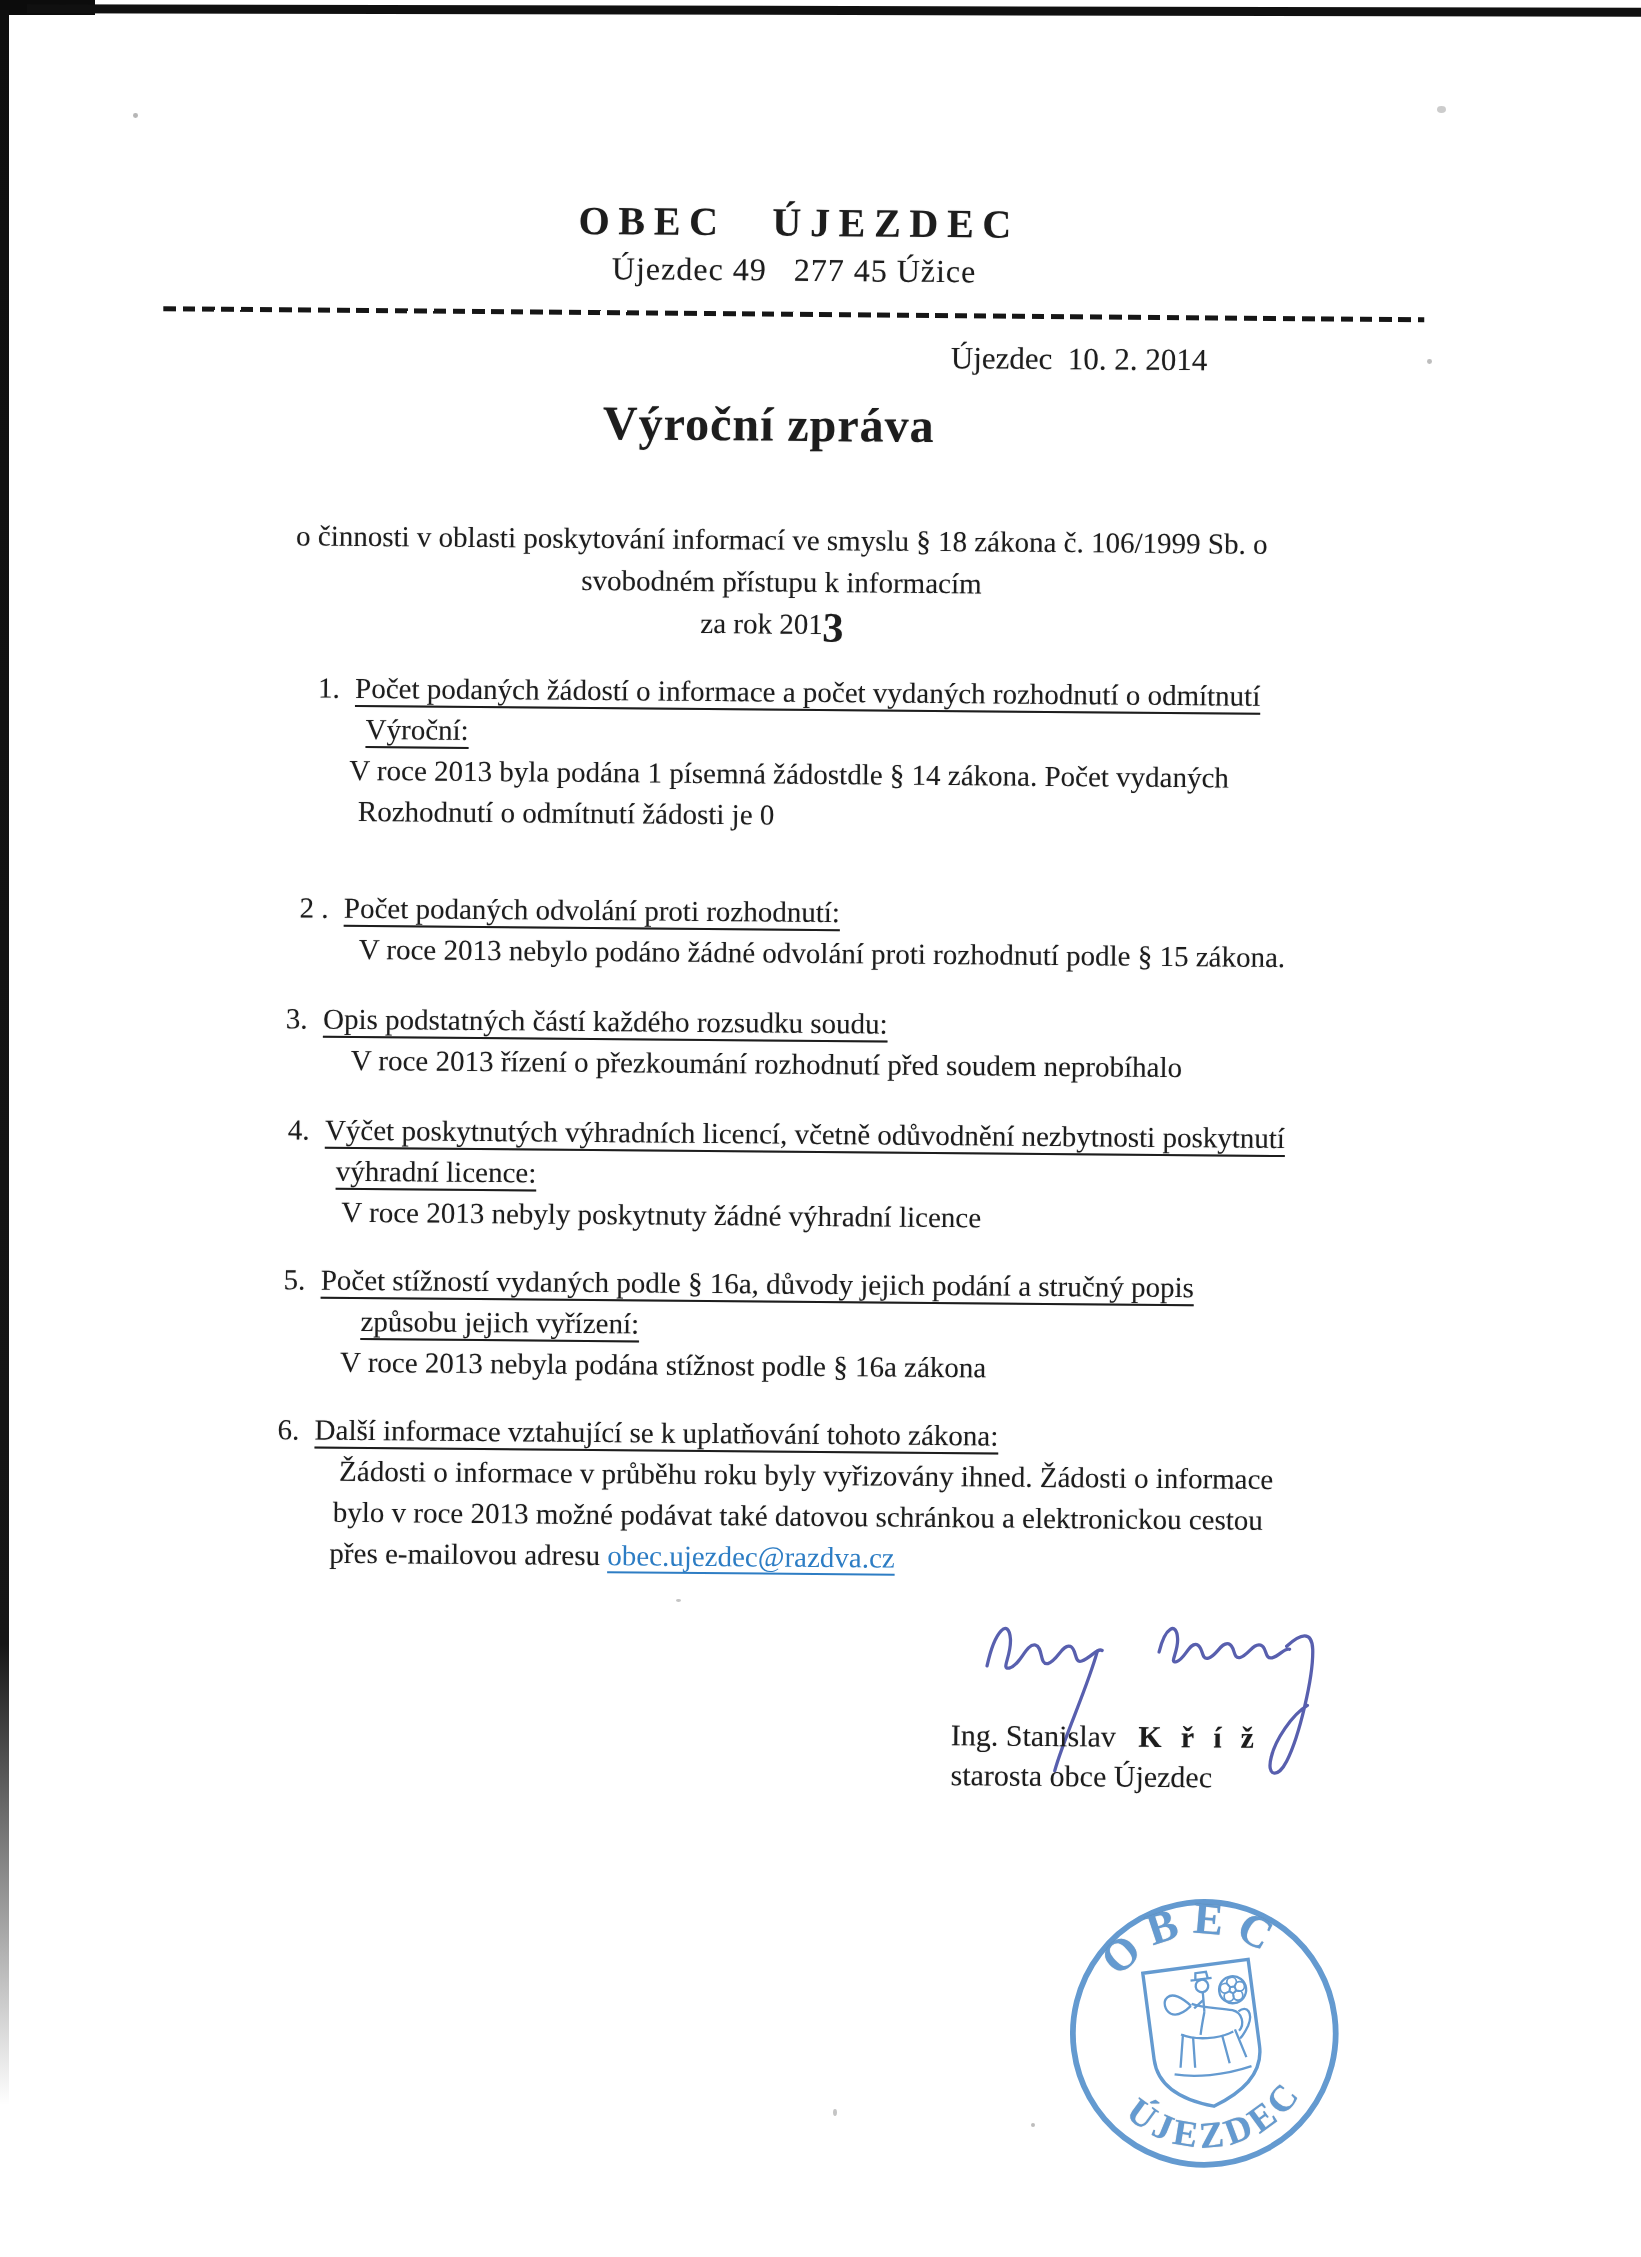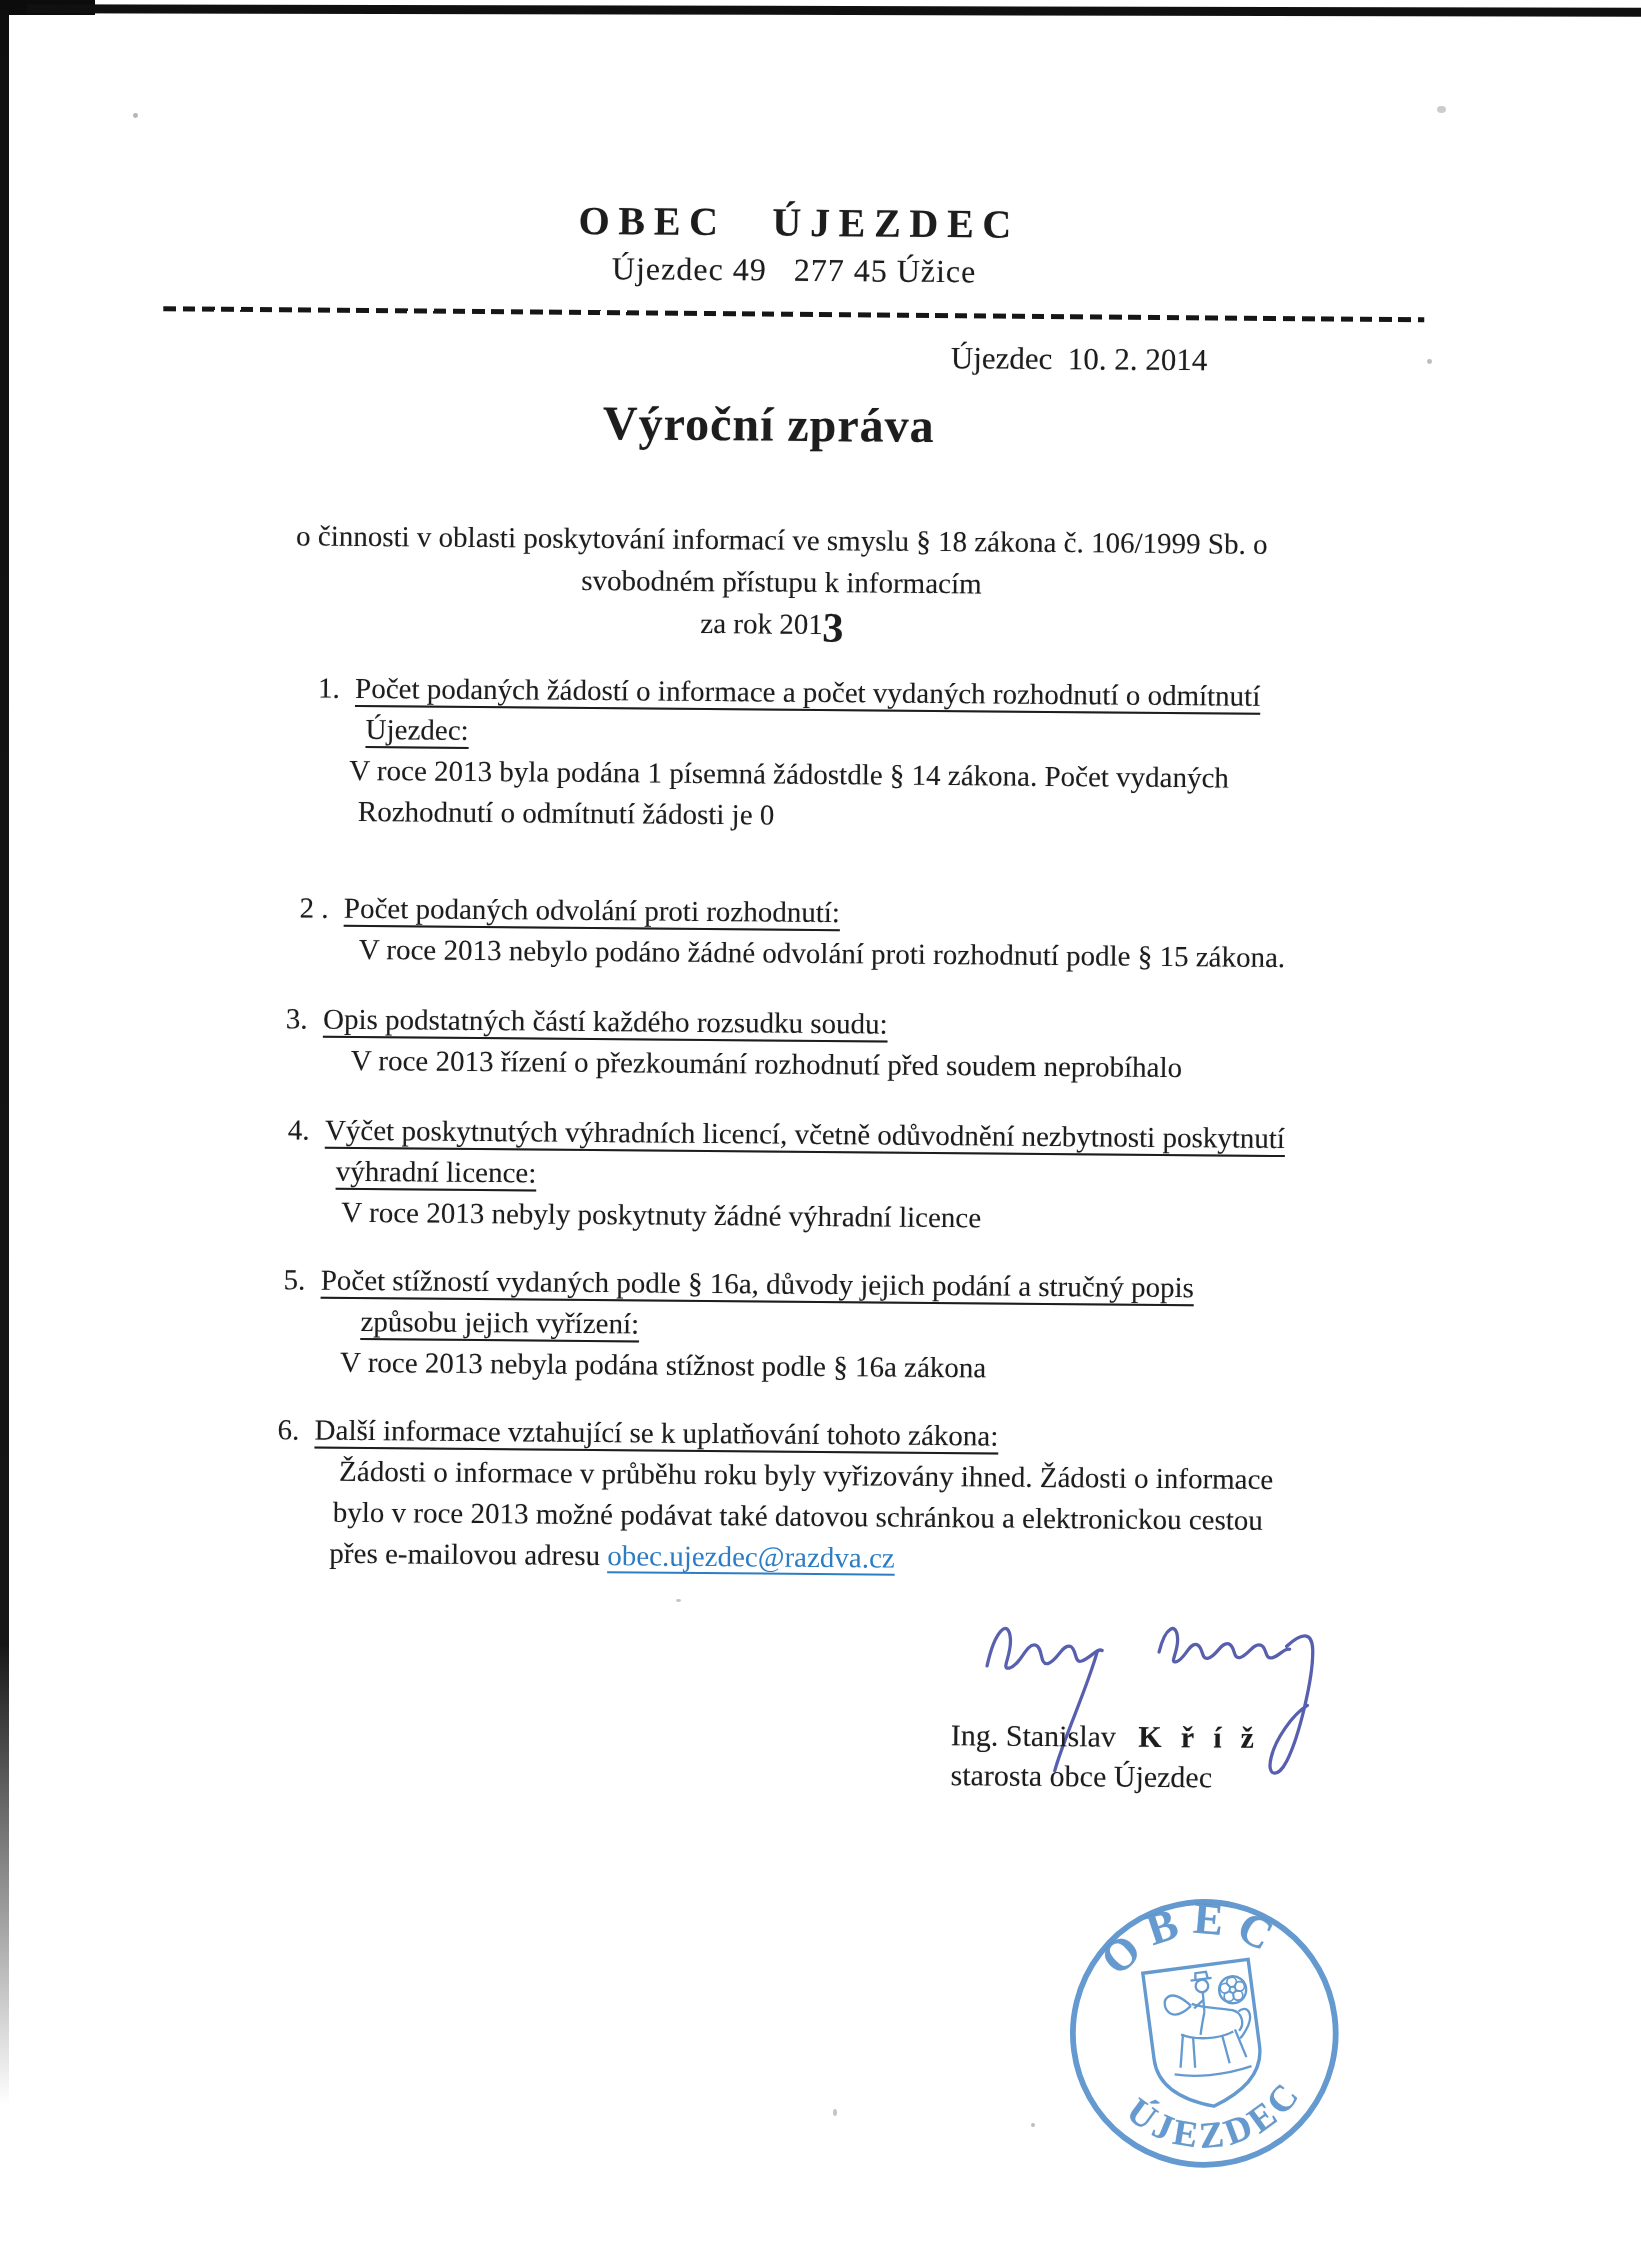--- a/index.html
+++ b/index.html
@@ -60,21 +60,21 @@
   <div class="abs divider"></div>
   <div class="abs dateline">Újezdec  10. 2. 2014</div>
   <div class="abs center-band report-title">Výroční zpráva</div>
 
   <div class="abs center-band sub1">o činnosti v oblasti poskytování informací ve smyslu § 18 zákona č. 106/1999 Sb. o</div>
   <div class="abs center-band sub2">svobodném přístupu k informacím</div>
   <div class="abs center-band sub3"><span>za rok 201</span><span class="hand3">3</span></div>
 
   <div class="abs item" style="top:666px;">
     <div><span class="num" style="margin-left:34px;">1.</span><span class="u">Počet podaných žádostí o informace a počet vydaných rozhodnutí o odmítnutí</span></div>
-    <div style="margin-left:82px;"><span class="u">Újezdec:</span></div>
+    <div style="margin-left:82px;"><span class="u">Výroční:</span></div>
     <div class="bline">V roce 2013 byla podána 1 písemná žádostdle § 14 zákona. Počet vydaných</div>
     <div class="bline" style="margin-left:75px;">Rozhodnutí o odmítnutí žádosti je 0</div>
   </div>
 
   <div class="abs item" style="top:886px;">
     <div><span class="num" style="margin-left:17.4px;">2 .</span><span class="u">Počet podaných odvolání proti rozhodnutí:</span></div>
     <div class="bline" style="margin-left:77px;">V roce 2013 nebylo podáno žádné odvolání proti rozhodnutí podle § 15 zákona.</div>
   </div>
 
   <div class="abs item" style="top:997px;">

